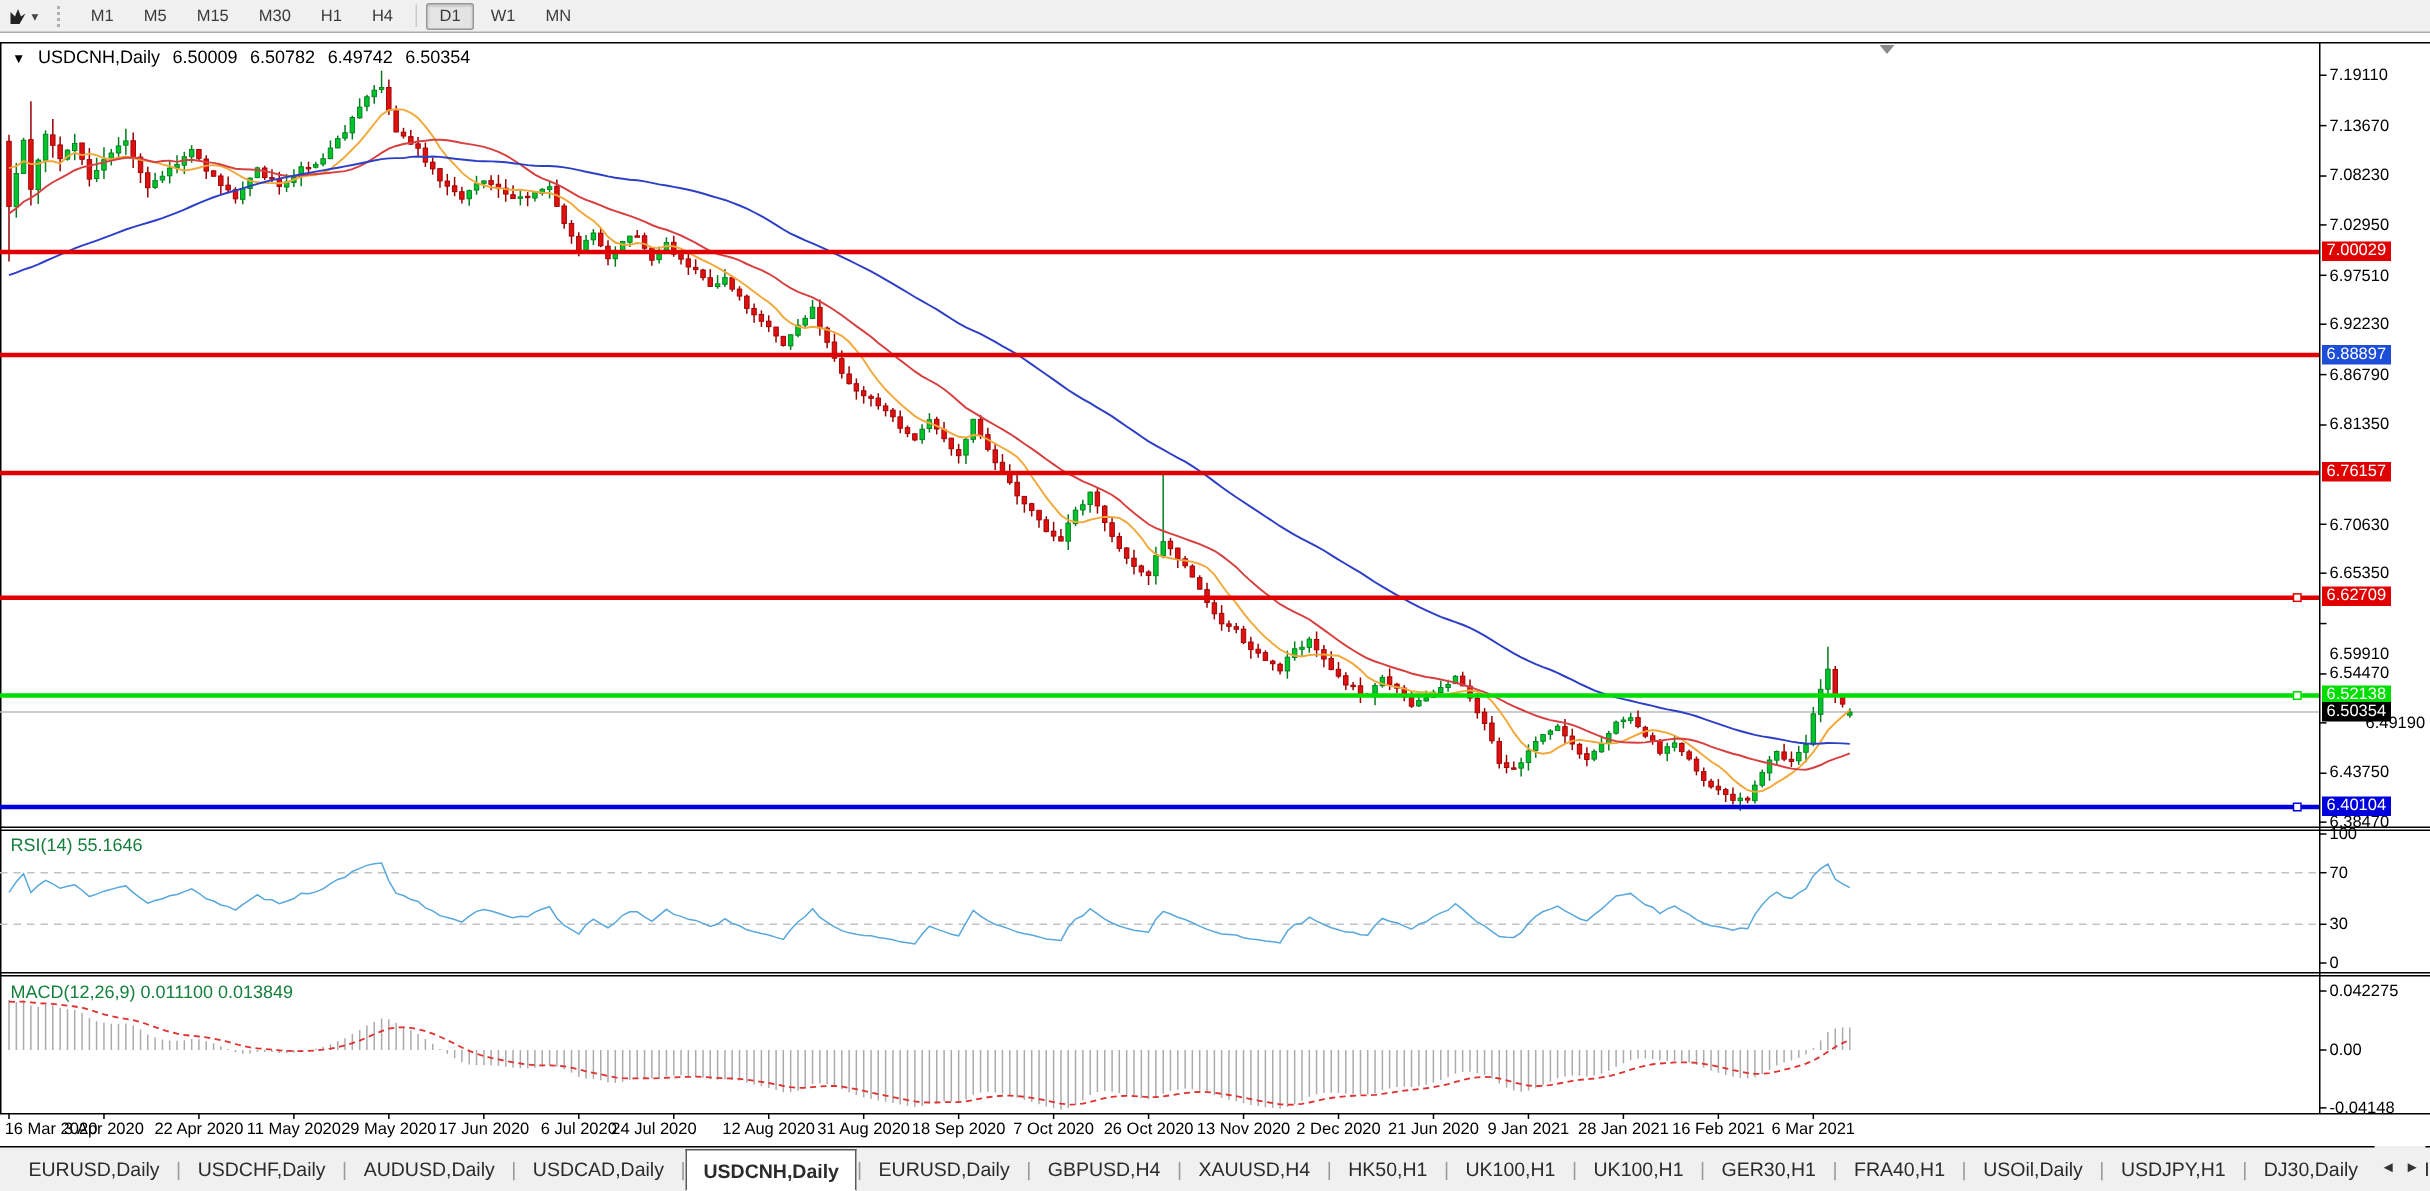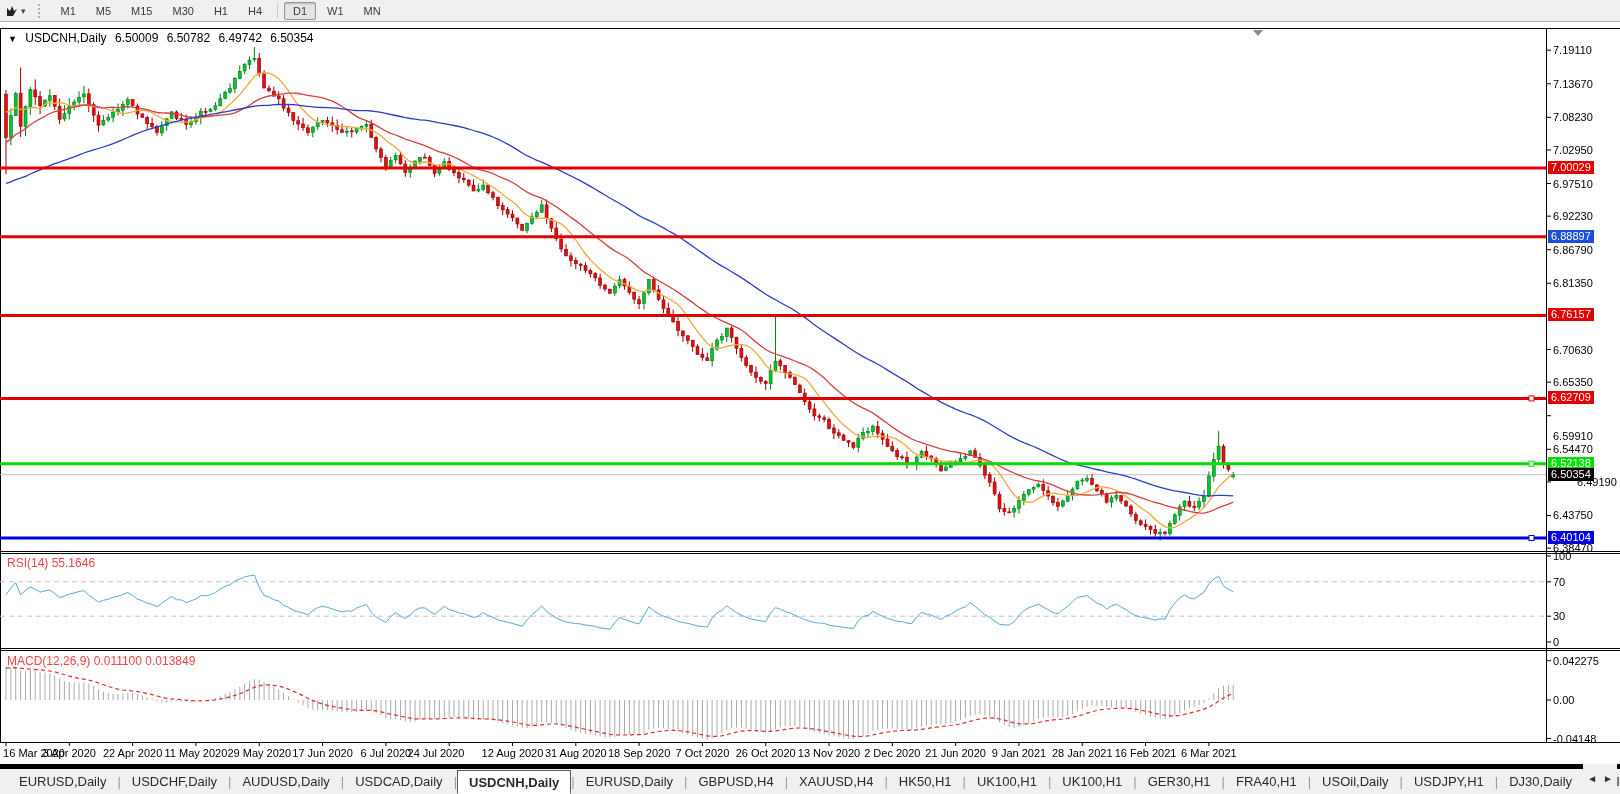--- a/index.html
+++ b/index.html
@@ -12,26 +12,26 @@
   .grip{width:3px;height:14px;border-left:2px dotted #b0b0b0;margin:0 8px 0 2px}
   .tfbtn{font-size:11px;color:#3a3a3a;padding:2px 8px;margin:0 1px;border:1px solid transparent;border-radius:2px;cursor:default}
   .tfbtn.active{background:#e4e4e4;border:1px solid #979797;box-shadow:inset 0 1px 2px rgba(0,0,0,.18)}
   .tbsep{width:1px;height:15px;background:#c9c9c9;margin:0 5px}
   
   .chart{position:absolute;top:24px;left:0;width:1608px;height:740px}
   .chart svg{position:absolute;top:0;left:0}
   .chart-header{position:absolute;left:8px;top:7px;font-size:12px;color:#000;white-space:nowrap;z-index:5}
   .chart-header span{margin-right:5px}
   .collapse{font-size:9px;color:#000;margin-right:2px}
-  .panel-label{position:absolute;left:7px;font-size:12px;color:#ef4444;z-index:5;white-space:nowrap}
+  .panel-label{position:absolute;left:7px;font-size:12px;color:#15803d;z-index:5;white-space:nowrap}
   .axis-label{position:absolute;left:1553px;font-size:11px;color:#000;z-index:4;white-space:nowrap}
   .tag{position:absolute;left:1548px;font-size:11px;color:#fff;padding:0 3px;line-height:13px;z-index:6;white-space:nowrap}
   .date-label{position:absolute;top:723px;font-size:11px;color:#000;transform:translateX(-50%);white-space:nowrap;z-index:4}
   
-  .tabs{position:absolute;top:764px;left:0;width:1620px;height:30px;background:#f0f0f0;border-top:5px solid #000000;
+  .tabs{position:absolute;top:764px;left:0;width:1620px;height:30px;background:#f0f0f0;border-top:1px solid #000000;
     display:flex;align-items:stretch;box-sizing:border-box;padding-left:8px;font-size:13px;color:#2b2b2b}
   .tab{display:flex;align-items:center;padding:0 11px;cursor:default;white-space:nowrap}
   .tab.active{background:#fff;border:1px solid #5a5a5a;border-bottom:1px solid #fff;font-weight:bold;margin-top:1px}
   .tab-sep{display:flex;align-items:center;color:#9a9a9a}
   .tab-arrows{position:absolute;right:3px;top:764px;height:28px;display:flex;align-items:center;gap:6px;
     font-size:10px;color:#333;background:#f0f0f0;padding:0 4px}
 </style>
 </head>
 <body>
 

